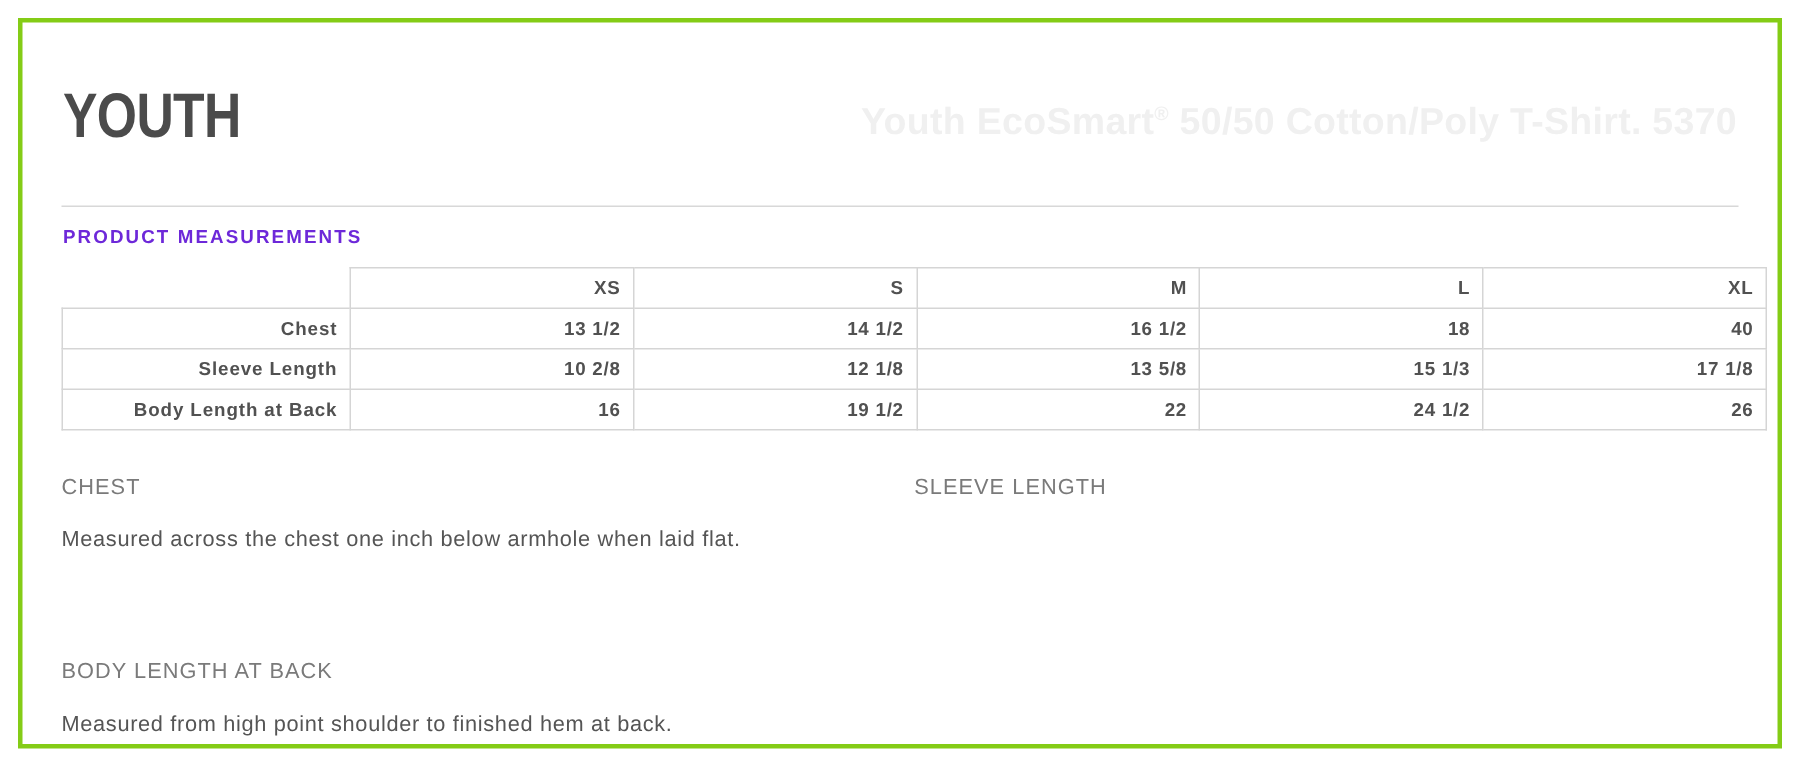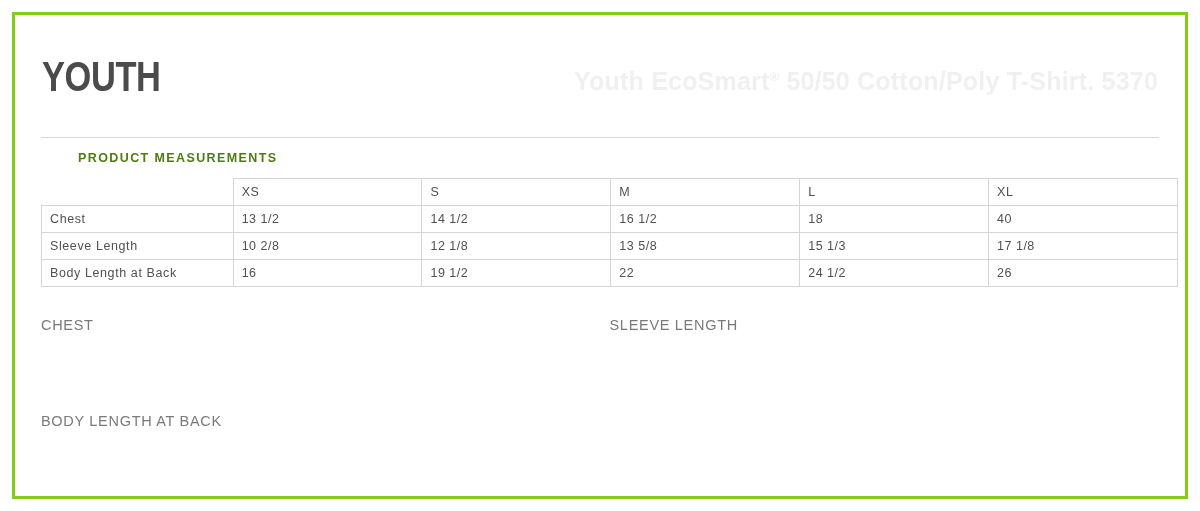--- a/index.html
+++ b/index.html
@@ -68,42 +68,41 @@
     height: 1px;
     background: #d8d8d8;
   }
   .section-label {
     position: absolute;
     left: 14px;
     top: 118px;
     font-size: 12.5px;
     font-weight: bold;
     letter-spacing: 1.4px;
-    color: #4d7c0f;
-    margin-left: 36px;
+    color: #6d28d9;
   }
   
   .table-wrap {
     position: absolute;
     left: 13px;
     top: 145px;
     width: 1137px;
   }
   table.size-table {
     border-collapse: collapse;
     width: 100%;
     font-size: 12.5px;
     color: #515151;
   }
   table.size-table td, table.size-table th {
     border: 1px solid #d5d5d5;
     height: 22px;
     padding: 2px 8px;
-    text-align: left;
-    font-weight: normal;
+    text-align: right;
+    font-weight: bold;
     letter-spacing: 0.5px;
     vertical-align: middle;
   }
   table.size-table th.corner {
     border: none;
     width: 190px;
   }
   table.size-table td.rowhead {
     letter-spacing: 0.6px;
   }
@@ -197,27 +196,29 @@
             <td>26</td>
           </tr>
         </tbody>
       </table>
     </div>
 
     <div class="notes">
       <div class="note-row">
         <div class="note-col">
           <div class="note-title">CHEST</div>
+          <div class="note-body">Measured across the chest one inch below armhole when laid flat.</div>
         </div>
         <div class="note-col">
           <div class="note-title">SLEEVE LENGTH</div>
         </div>
       </div>
       <div class="note-row second">
         <div class="note-col">
           <div class="note-title">BODY LENGTH AT BACK</div>
+          <div class="note-body">Measured from high point shoulder to finished hem at back.</div>
         </div>
         <div class="note-col"></div>
       </div>
     </div>
 
   </div>
 </div>
 
 </body></html>

